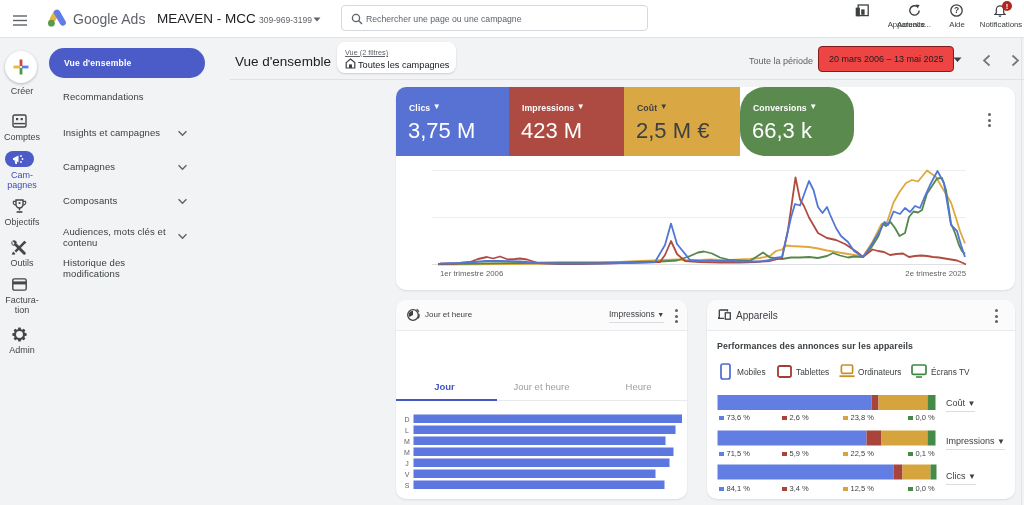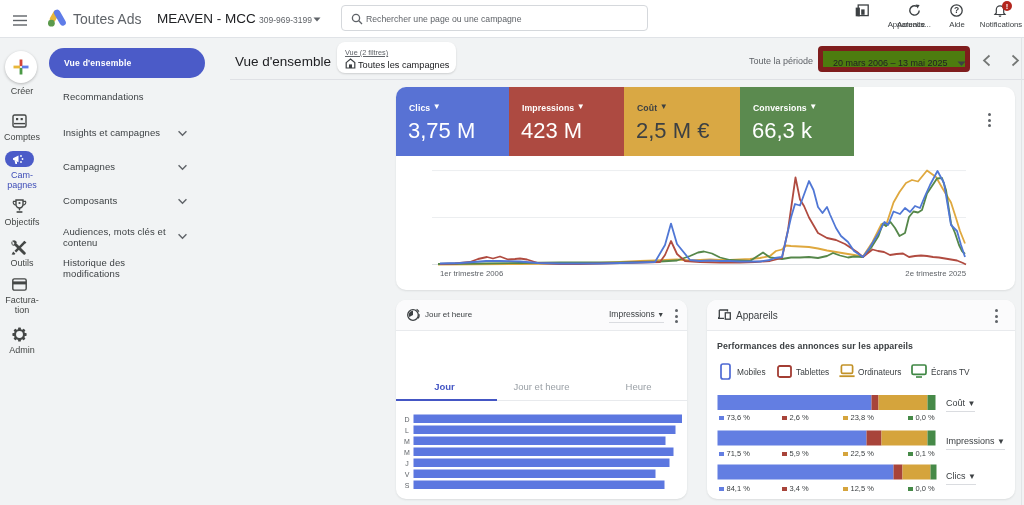--- a/index.html
+++ b/index.html
@@ -17,21 +17,21 @@
   .create-circle { position:absolute; left:5px; top:51px; width:32px; height:32px; background:#fff; border-radius:50%; box-shadow:0 1px 3px rgba(0,0,0,.25); }
   .camp-pill { position:absolute; left:5px; top:151px; width:29px; height:16px; background:#4b5bc8; border-radius:8px; }
   
   .nav-pill { position:absolute; left:49px; top:48px; width:156px; height:30px; background:#4b5bc8; border-radius:15px; color:#fff; font-size:8.6px; font-weight:bold; line-height:30px; padding-left:15px; letter-spacing:.2px; }
   .nav-item { position:absolute; left:63px; font-size:9.5px; color:#3c4043; letter-spacing:.1px; line-height:11px; }
   .nav-chev { position:absolute; left:177px; }
   
   .main-divider { position:absolute; left:230px; top:79px; width:794px; height:1px; background:#dfe1e5; }
   .h1 { position:absolute; left:235px; top:54px; font-size:13.5px; color:#202124; }
   .chip { position:absolute; left:337px; top:42px; width:119px; height:31px; background:#fff; border-radius:8px; box-shadow:0 1px 2px rgba(0,0,0,.15); }
-  .datebox { position:absolute; left:818px; top:46px; width:152px; height:26px; background:#4d7c0f; border:5px solid #7f1d1d; border-radius:4px; }
+  .datebox { position:absolute; left:818px; top:46px; width:136px; height:26px; background:#ef4444; border:1px solid #7f1d1d; border-radius:4px; }
   
   .card { position:absolute; background:#fff; border-radius:10px; box-shadow:0 1px 2px rgba(60,64,67,.12); }
   .tile { position:absolute; top:0; height:69px; }
   .tile .tl { position:absolute; left:13px; top:15px; font-size:8.7px; font-weight:bold; color:#fff; letter-spacing:.1px; }
   .tile .tv { position:absolute; left:12px; top:31px; font-size:22px; color:#fff; }
   .card-head { position:absolute; left:0; top:0; right:0; height:31px; background:#fbfbfc; border-bottom:1px solid #e8eaed; border-radius:10px 10px 0 0; }
   .dots { display:inline-block; width:3px; height:3px; border-radius:50%; background:#5f6368; }
   .pct-row { position:absolute; font-size:7.5px; color:#3c4043; }
   .pct-sq { display:inline-block; width:4.5px; height:4.5px; margin-right:3px; }
   .drop-label { position:absolute; font-size:9px; color:#3c4043; border-bottom:1px solid #dadce0; padding-bottom:3px; white-space:nowrap; }
@@ -48,21 +48,21 @@
           <line x1="0" y1="5.5" x2="14" y2="5.5"></line>
           <line x1="0" y1="10" x2="14" y2="10"></line>
         </g>
     </svg>
 
     <svg class="abs" style="left:47px;top:8px" width="20" height="20" viewBox="0 0 20 20">
       <rect x="4.6" y="1.6" width="6" height="13" rx="3" fill="#e8b73a" transform="rotate(30 7.6 8)"></rect>
       <circle cx="4.4" cy="15.2" r="3.4" fill="#5b9a4c"></circle>
       <rect x="9.8" y="0.8" width="6.2" height="17.6" rx="3.1" fill="#5f7ce8" transform="rotate(-30 12.9 9.6)"></rect>
     </svg>
-    <div class="abs" style="left:73px;top:11px;font-size:14px;color:#5f6368;">Toutes Ads</div>
+    <div class="abs" style="left:73px;top:11px;font-size:14px;color:#5f6368;">Google Ads</div>
     <div class="abs" style="left:157px;top:11px;font-size:13.5px;color:#202124;">MEAVEN - MCC</div>
     <div class="abs" style="left:259px;top:15px;font-size:8.5px;color:#5f6368;">309-969-3199</div>
     <svg class="abs" style="left:313px;top:17px" width="8" height="5" viewBox="0 0 8 5">
         <path d="M0.5 0.5 L4 4.5 L7.5 0.5 Z" fill="#5f6368"></path>
       </svg>
 
     <div class="searchbox">
       <svg class="abs" style="left:9px;top:7px" width="12" height="12" viewBox="0 0 12 12">
           <circle cx="5" cy="5" r="3.6" fill="none" stroke="#5f6368" stroke-width="1.3"></circle>
           <line x1="7.8" y1="7.8" x2="11" y2="11" stroke="#5f6368" stroke-width="1.3"></line>
@@ -214,21 +214,21 @@
       <div class="tv">3,75 M</div>
     </div>
     <div class="tile" style="left:113px;width:115px;background:#ad4a41;">
       <div class="tl">Impressions <span style="font-size:8px;vertical-align:2px;">▼</span></div>
       <div class="tv">423 M</div>
     </div>
     <div class="tile" style="left:228px;width:116px;background:#d9a844;">
       <div class="tl" style="color:#3c4043;">Coût <span style="font-size:8px;vertical-align:2px;">▼</span></div>
       <div class="tv" style="color:#3c4043;">2,5 M €</div>
     </div>
-    <div class="tile" style="left:344px;width:114px;background:#5b8a4f;">
+    <div class="tile" style="left:344px;width:114px;background:#5b8a4f;border-radius:25px;">
       <div class="tl">Conversions <span style="font-size:8px;vertical-align:2px;">▼</span></div>
       <div class="tv">66,3 k</div>
     </div>
     <div class="abs" style="left:592px;top:26px;display:flex;flex-direction:column;gap:2.5px;">
         <span class="dots"></span>
         <span class="dots"></span>
         <span class="dots"></span>
       </div>
 
     <svg class="abs" style="left:0;top:69px" width="618" height="134" viewBox="0 0 618 134">

